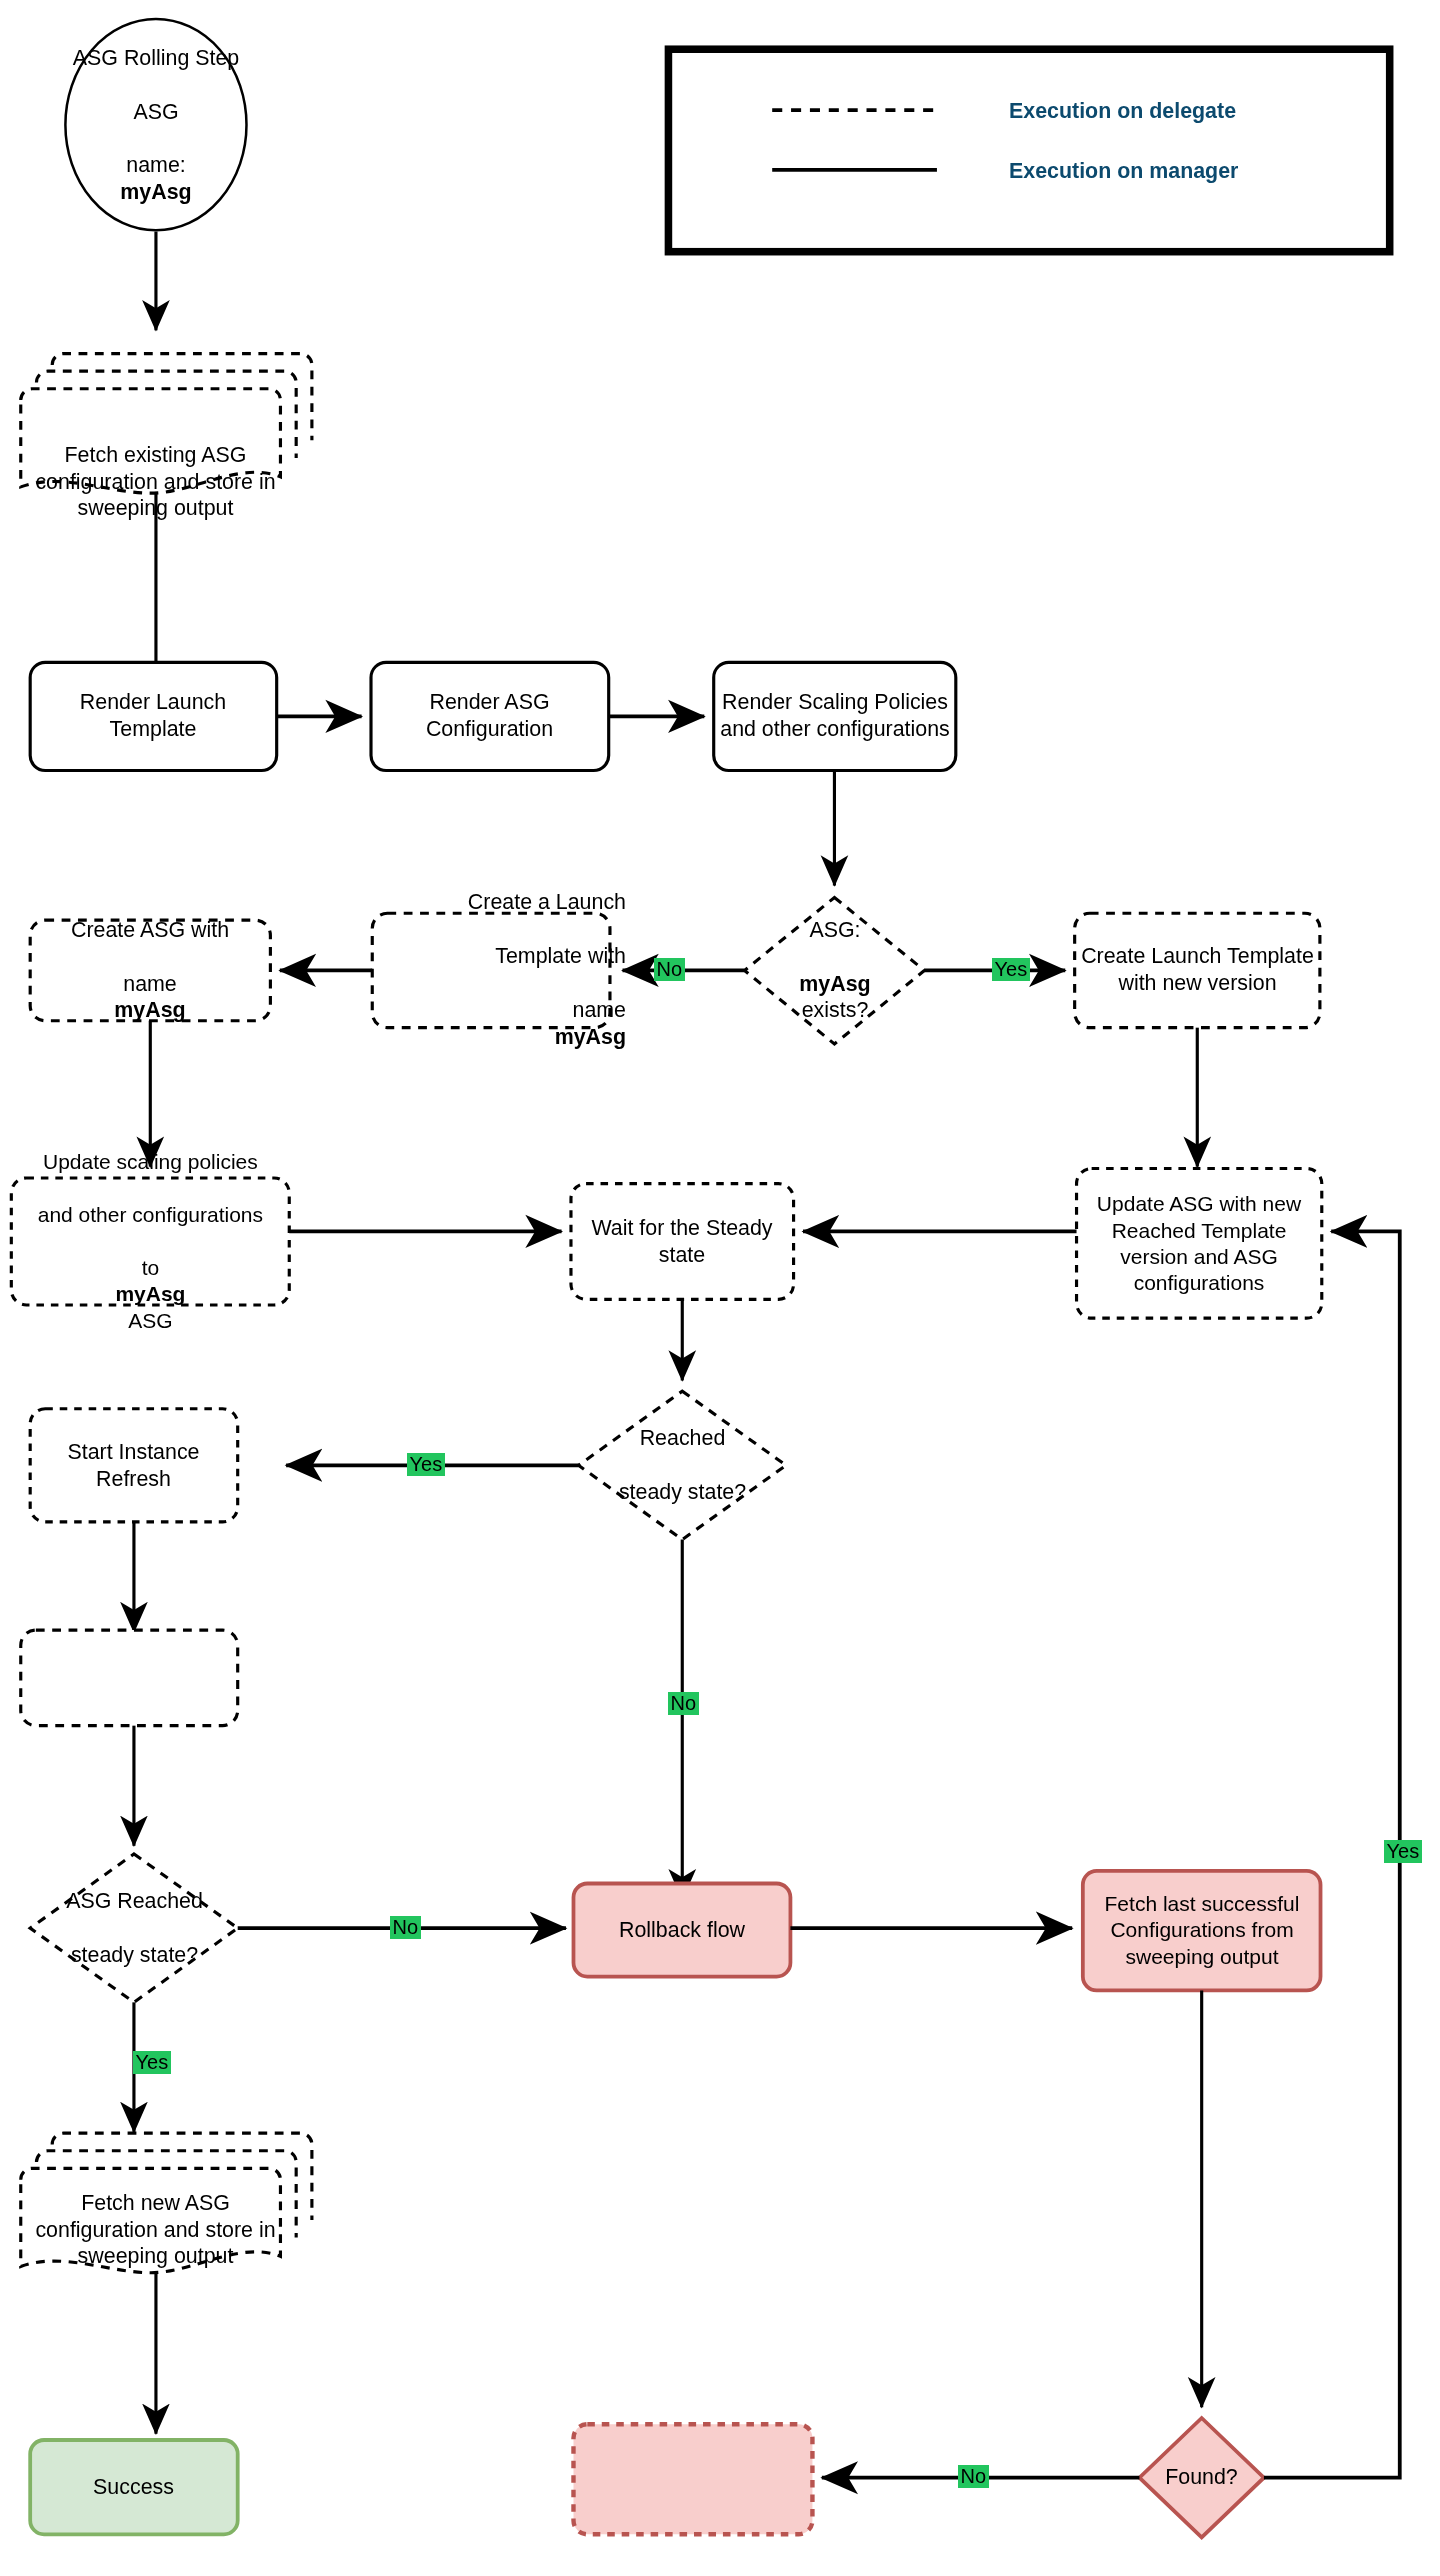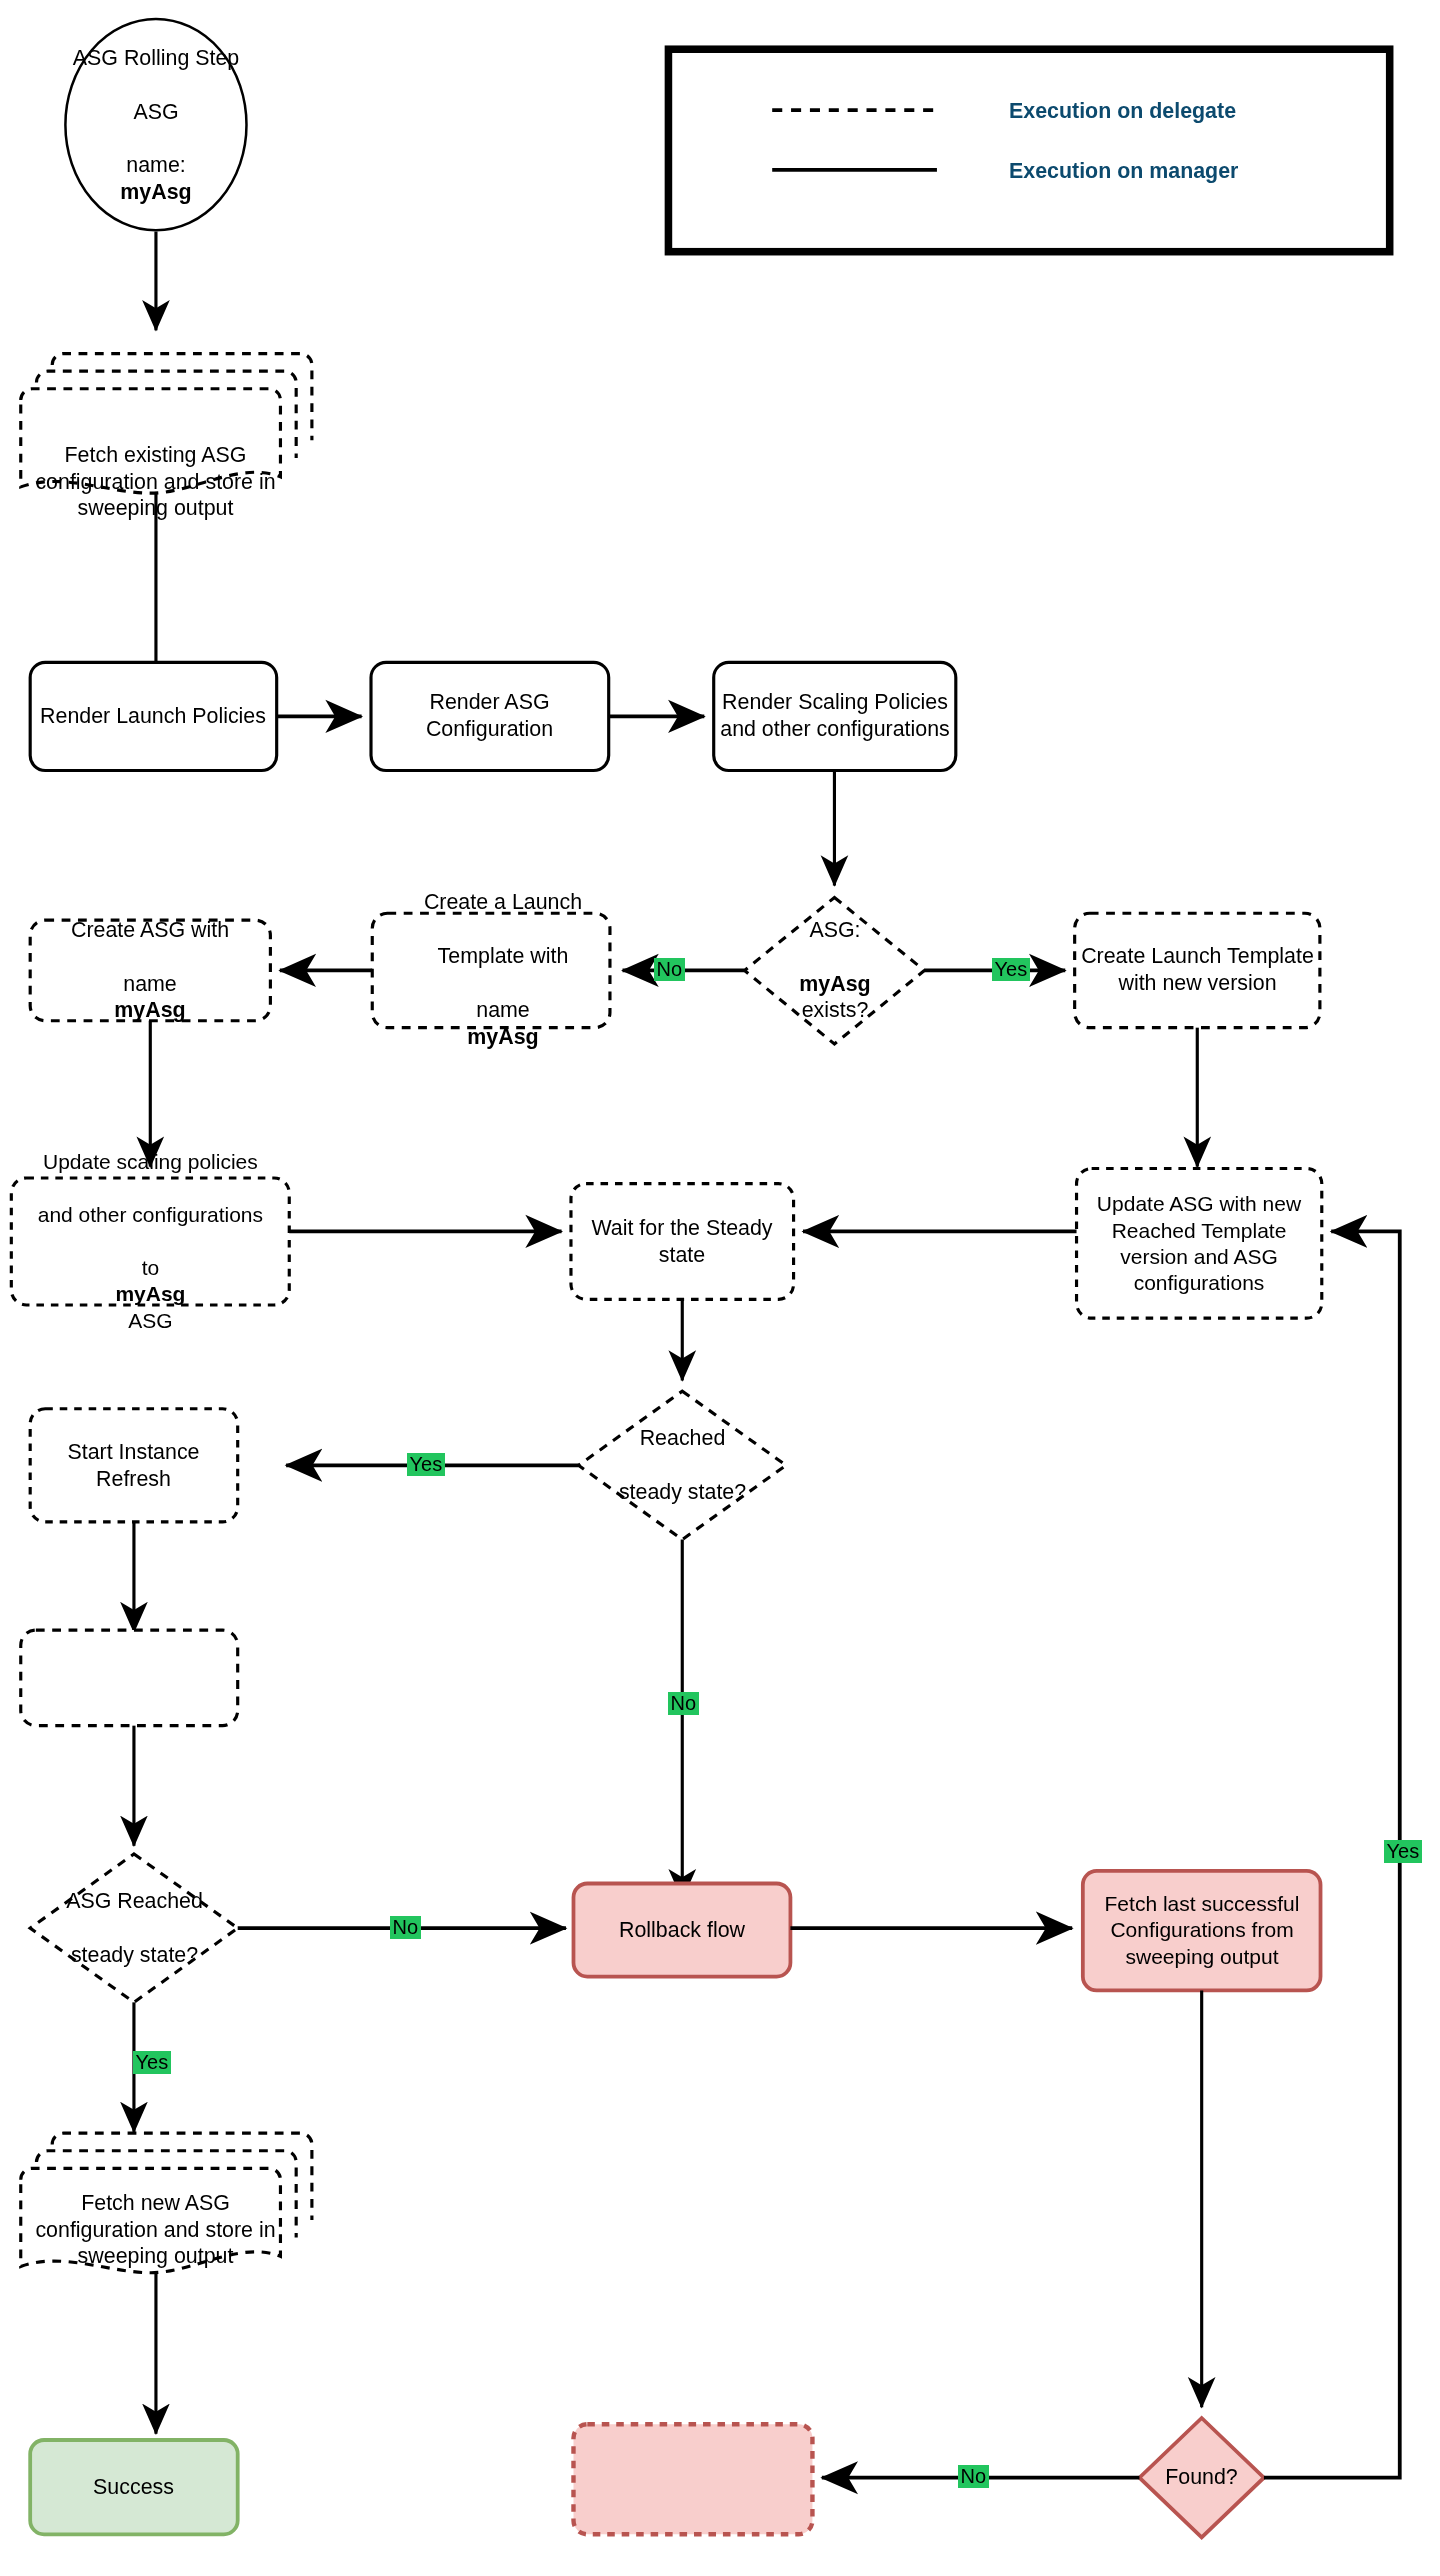--- a/index.html
+++ b/index.html
@@ -137,32 +137,32 @@
   <div class="nd-text t34" style="left:65px;top:69px;width:182px;height:113px;">
     <span>
       <span>ASG Rolling Step</span><br>
       <span>ASG</span><br>
       <span>name: </span><b>myAsg</b>
     </span>
   </div>
 
   <div class="nd-text t34" style="left:33px;top:409px;width:245px;height:82px;margin-top:32px;">Fetch existing ASG configuration and store in sweeping output</div>
 
-  <div class="nd-text t34" style="left:36px;top:662px;width:234px;height:108px;">Render Launch Policies</div>
+  <div class="nd-text t34" style="left:36px;top:662px;width:234px;height:108px;">Render Launch Template</div>
   <div class="nd-text t34" style="left:377px;top:662px;width:225px;height:108px;">Render ASG Configuration</div>
   <div class="nd-text t34" style="left:720px;top:662px;width:230px;height:108px;">Render Scaling Policies and other configurations</div>
 
   <div class="nd-text t34" style="left:740px;top:937px;width:190px;height:67px;">
     <span>
       <span>ASG:</span><br>
       <b>myAsg</b><span> exists?</span>
     </span>
   </div>
 
-  <div class="nd-text t34" style="left:389px;top:913px;width:228px;height:114px;">
+  <div class="nd-text t34" style="left:398px;top:913px;width:228px;height:114px;text-align:right;">
     <span>
       <span>Create a Launch</span><br>
       <span>Template with</span><br>
       <span>name </span><b>myAsg</b>
     </span>
   </div>
 
   <div class="nd-text t34" style="left:36px;top:920px;width:228px;height:101px;">
     <span>
       <span>Create ASG with</span><br>

